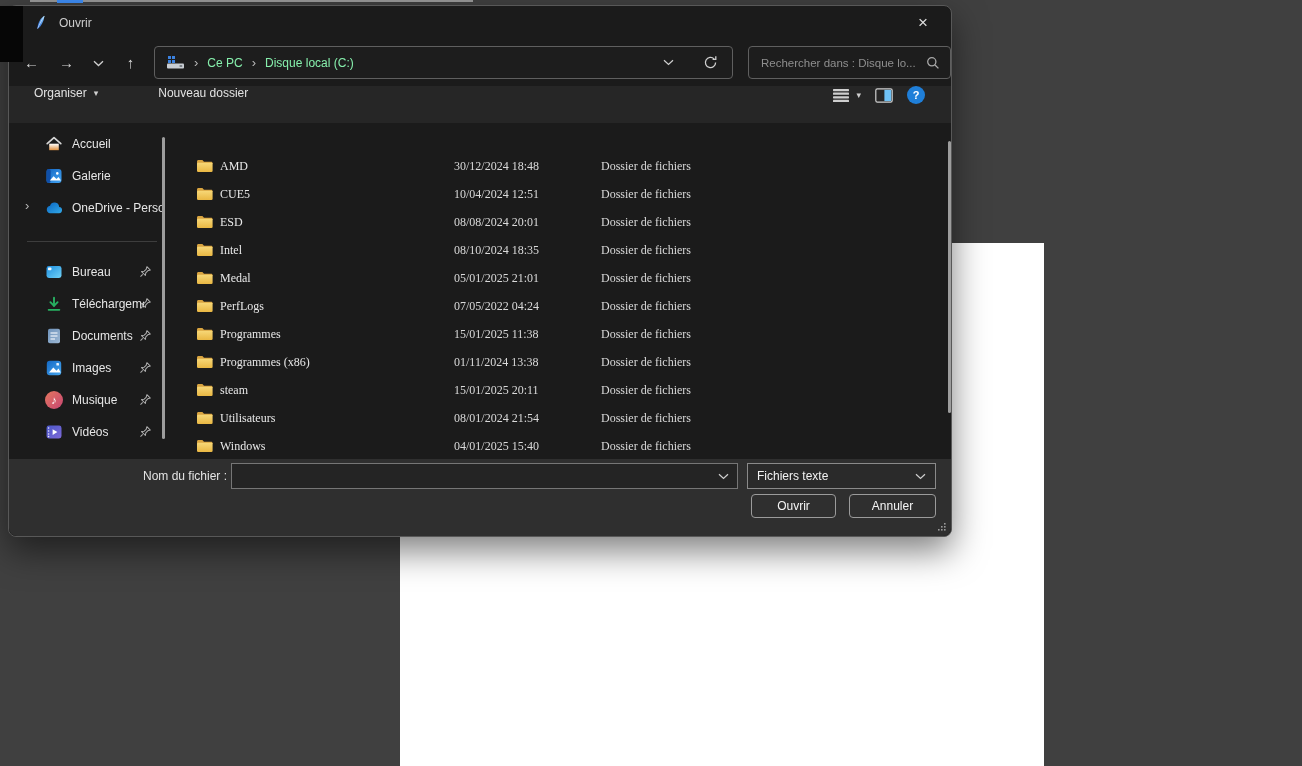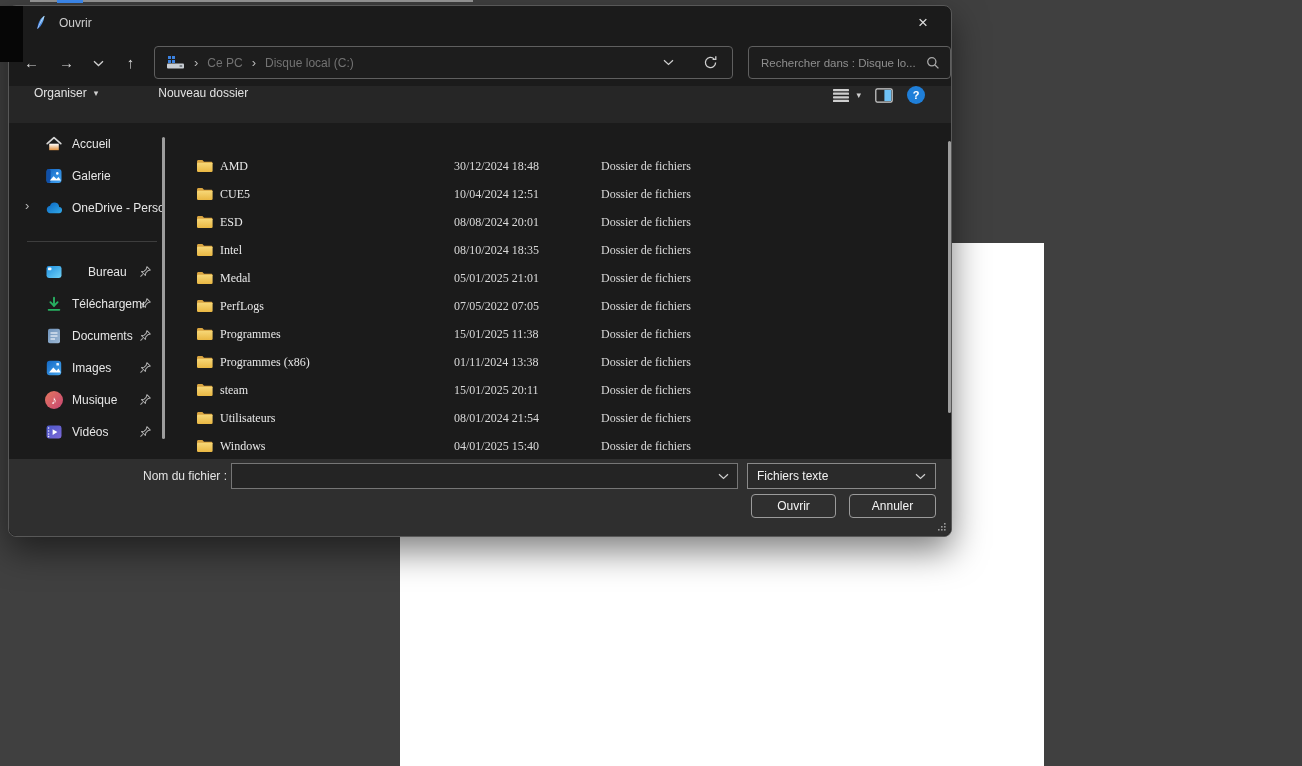--- a/index.html
+++ b/index.html
@@ -21,21 +21,21 @@
              justify-content:center;color:#dddddd;font-size:17px;cursor:default;}
 
   
   .navbar{position:absolute;left:0;top:33px;right:0;height:47px;display:flex;align-items:center;padding-left:8px;}
   .nav-btn{width:29px;height:29px;display:flex;align-items:center;justify-content:center;color:#d6d6d6;
            font-size:15px;flex:0 0 auto;}
   .nav-btn.small svg{margin-top:2px;}
   .addressbar{box-sizing:border-box;margin-left:9px;width:579px;height:33px;border:1px solid #5f5f5f;border-radius:4px;
               display:flex;align-items:center;padding:0 12px;gap:7px;background:#1d1d1d;}
   .crumb-sep{color:#b9b9b9;font-size:13px;padding:0 2px;}
-  .crumb{color:#737373;}
+  .crumb{color:#86efac;}
   .addr-caret{margin-left:auto;display:flex;align-items:center;}
   .addr-refresh{margin-left:22px;margin-right:2px;display:flex;align-items:center;}
   .searchbox{box-sizing:border-box;margin-left:15px;width:203px;height:33px;border:1px solid #5f5f5f;border-radius:4px;
              display:flex;align-items:center;padding:0 10px;background:#1d1d1d;}
   .searchbox input{flex:1;min-width:0;background:transparent;border:none;outline:none;color:#d8d8d8;
                    font-family:"Liberation Sans",sans-serif;font-size:11.5px;}
   .searchbox input::placeholder{color:#8f8f8f;}
 
   
   .toolbar{position:absolute;left:0;top:80px;right:0;height:37px;background:#262626;display:flex;align-items:flex-start;
@@ -263,21 +263,21 @@
           <span class="side-icon">
             <svg viewBox="0 0 20 14" width="19" height="14">
               <path d="M5.2 12.8h9.9a3.5 3.5 0 0 0 .6-7A5.2 5.2 0 0 0 5.6 4.4a4.3 4.3 0 0 0-.4 8.4z" fill="url(#gCloud)"></path>
             </svg>
           </span>
           <span class="side-label" style="width:92px;">OneDrive - Personnel</span>
         </div>
 
         <div class="side-divider"></div>
 
-        <div class="side-item" style="top:135px;gap:16px;">
+        <div class="side-item" style="top:135px;">
           <span class="side-icon">
             <svg viewBox="0 0 18 18" width="18" height="18">
               <rect x="1.5" y="3" width="15" height="12" rx="2.4" fill="url(#gDesk)"></rect>
               <rect x="3" y="4.6" width="3.4" height="2.6" rx=".6" fill="#ffffff" opacity=".92"></rect>
             </svg>
           </span>
           <span class="side-label">Bureau</span>
           <span class="side-pin">
             <svg width="13" height="13" viewBox="0 0 14 14">
                 <g stroke="#b0b0b0" fill="none" stroke-width="1.1" stroke-linejoin="round">
@@ -450,21 +450,21 @@
   </div>
 
   <div class="row">
     <span class="cell-icon">
       <svg width="17" height="14" viewBox="0 0 17 14">
         <path d="M1 2.5C1 1.7 1.6 1 2.4 1h4L8 2.8h7.2c.8 0 1.4.7 1.4 1.5v.6H1z" fill="#d9a440"></path>
         <rect x="1" y="3.7" width="15.6" height="9.3" rx="1.2" fill="url(#gFolder)"></rect>
       </svg>
     </span>
     <span class="c-name">PerfLogs</span>
-    <span class="c-mod">07/05/2022 07:05</span>
+    <span class="c-mod">07/05/2022 04:24</span>
     <span class="c-type">Dossier de fichiers</span>
   </div>
 
   <div class="row">
     <span class="cell-icon">
       <svg width="17" height="14" viewBox="0 0 17 14">
         <path d="M1 2.5C1 1.7 1.6 1 2.4 1h4L8 2.8h7.2c.8 0 1.4.7 1.4 1.5v.6H1z" fill="#d9a440"></path>
         <rect x="1" y="3.7" width="15.6" height="9.3" rx="1.2" fill="url(#gFolder)"></rect>
       </svg>
     </span>

